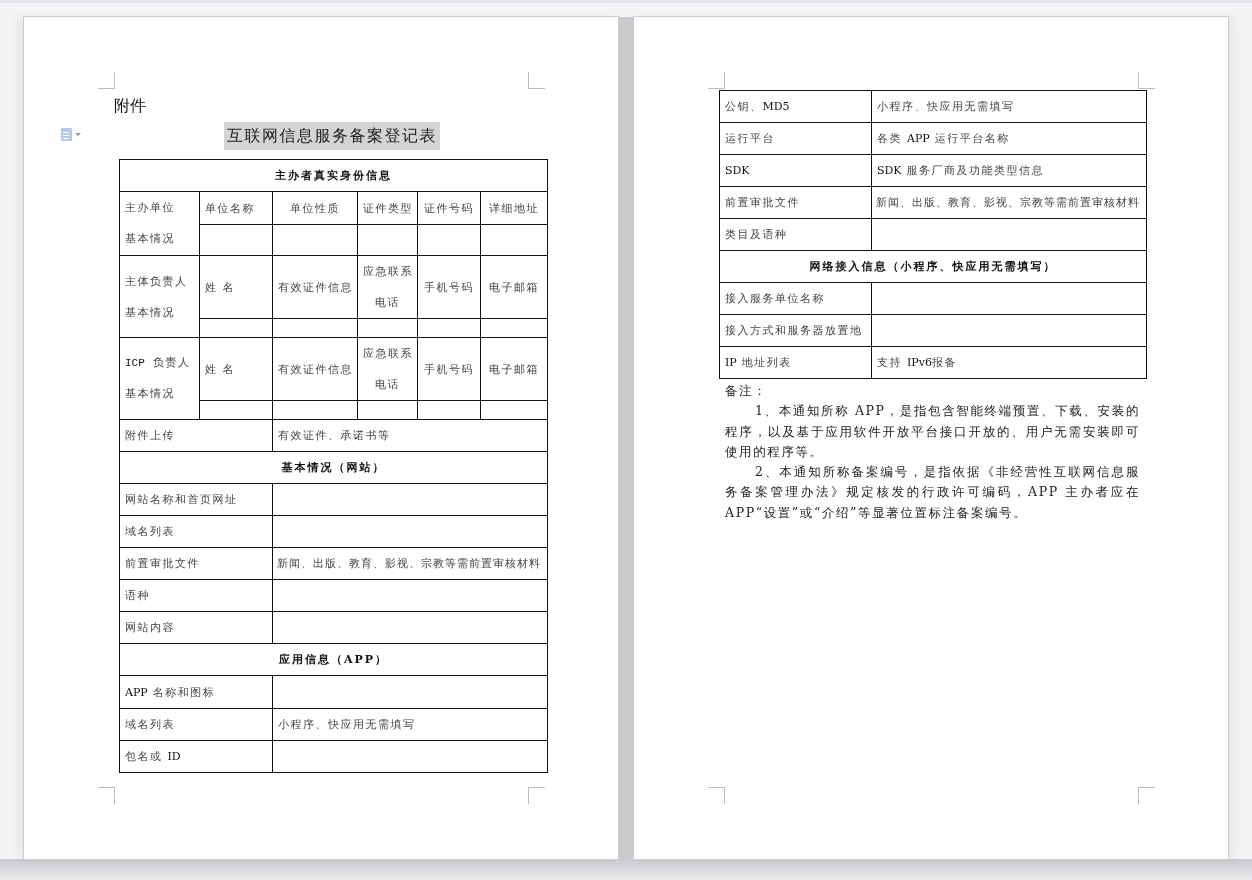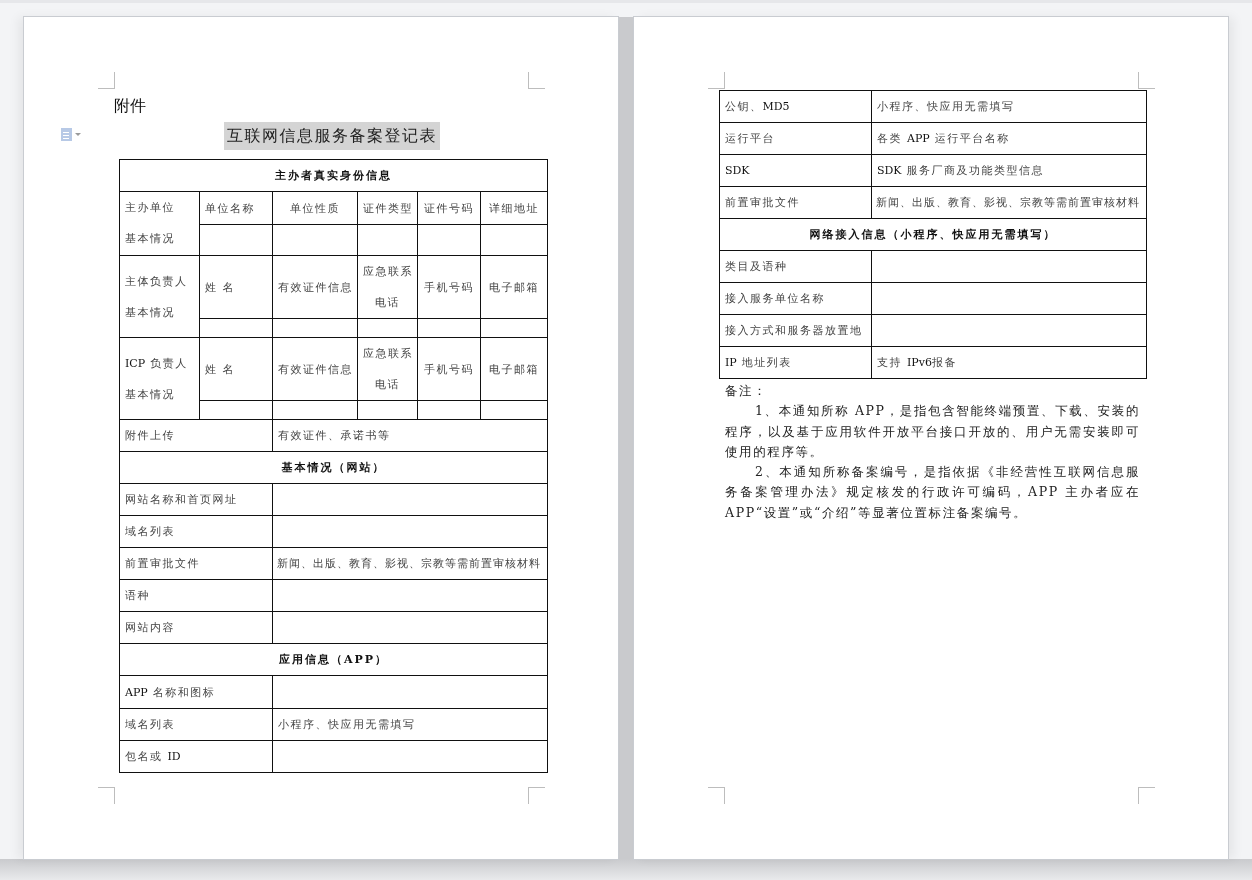--- a/index.html
+++ b/index.html
@@ -151,21 +151,21 @@
   </tr>
   <tr style="height:19px">
     <td></td>
     <td></td>
     <td></td>
     <td></td>
     <td></td>
   </tr>
 
   <tr style="height:63px">
-    <td rowspan="2" style="line-height:31px;">
+    <td rowspan="2" style="line-height:31px;font-family:Liberation Mono, monospace;">
       <div><span class="latin">ICP</span><span> 负责人</span></div>
       <div>基本情况</div>
     </td>
     <td>姓  名</td>
     <td class="center">有效证件信息</td>
     <td class="center" style="line-height:31px;">
       <div>应急联系</div>
       <div>电话</div>
     </td>
     <td class="center">手机号码</td>
@@ -259,25 +259,25 @@
     <td><span class="latin">SDK</span></td>
     <td>
       <span class="latin">SDK</span><span> 服务厂商及功能类型信息</span>
     </td>
   </tr>
   <tr style="height:32px">
     <td>前置审批文件</td>
     <td style="letter-spacing:1px;padding:0 4px;">新闻、出版、教育、影视、宗教等需前置审核材料</td>
   </tr>
   <tr style="height:32px">
+    <td>类目及语种</td>
+    <td></td>
+  </tr>
+  <tr style="height:32px">
     <td colspan="2" class="head">网络接入信息（小程序、快应用无需填写）</td>
-  </tr>
-  <tr style="height:32px">
-    <td>类目及语种</td>
-    <td></td>
   </tr>
   <tr style="height:32px">
     <td>接入服务单位名称</td>
     <td></td>
   </tr>
   <tr style="height:32px">
     <td>接入方式和服务器放置地</td>
     <td></td>
   </tr>
   <tr style="height:32px">

